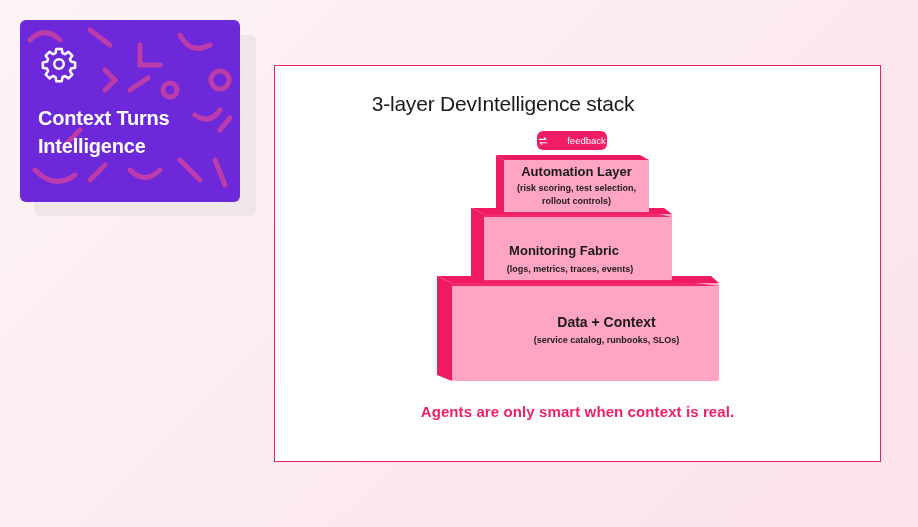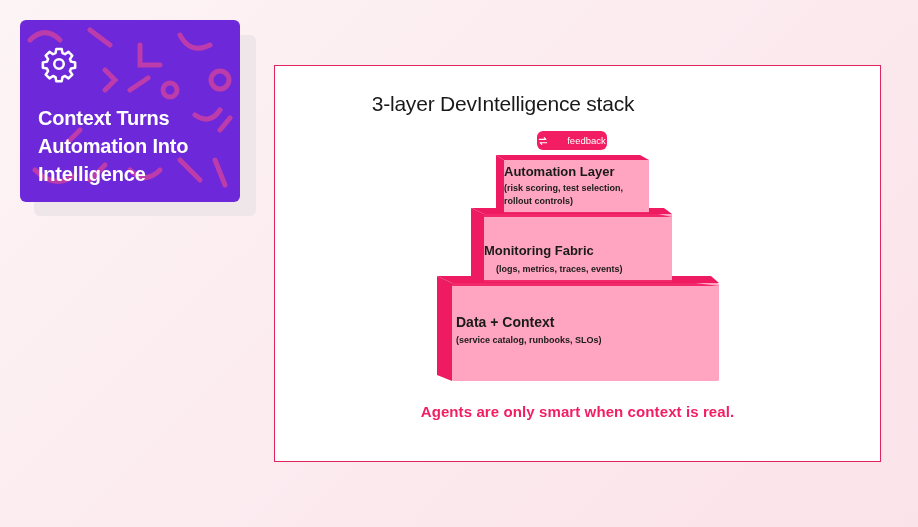--- a/index.html
+++ b/index.html
@@ -32,21 +32,21 @@
       font-size: 21px; color: #1a1a1a; letter-spacing: -0.2px;
     }
     .feedback-pill {
       position: absolute; left: 537px; top: 131px; width: 70px; height: 19px;
       background: #f31d64; border-radius: 6px; color: #fff;
       font-size: 9.5px; display: flex; align-items: center; justify-content: center; gap: 19px;
     }
     .feedback-pill svg { width: 10px; height: 10px; }
     svg.stack { position: absolute; left: 0; top: 0; width: 918px; height: 527px; }
     .layer-text {
-      position: absolute; text-align: left; color: #1a1a1a;
+      position: absolute; text-align: center; color: #1a1a1a;
     }
     .layer-text .lt { font-weight: 700; font-size: 13px; display: block; }
     .layer-text .ls { font-weight: 700; font-size: 9px; display: block; line-height: 13px; }
     .tagline {
       position: absolute; left: 274px; top: 403px; width: 607px; text-align: center;
       color: #f31d64; font-weight: 700; font-size: 15px; letter-spacing: 0.1px;
     }
   </style>
 </head>
 <body>
@@ -71,21 +71,20 @@
       <path d="M195 140 l10 25"></path>
       <path d="M60 110 l-12 12"></path>
     <path d="M200 110 l10 -12"></path>
   </svg>
   <svg class="gear" viewBox="0 0 24 24" fill="none" stroke="#ffffff" stroke-width="1.6" stroke-linejoin="round">
     <path d="M10.3 2.5h3.4l.5 2.6 1.6.7 2.2-1.5 2.4 2.4-1.5 2.2.7 1.6 2.6.5v3.4l-2.6.5-.7 1.6 1.5 2.2-2.4 2.4-2.2-1.5-1.6.7-.5 2.6h-3.4l-.5-2.6-1.6-.7-2.2 1.5-2.4-2.4 1.5-2.2-.7-1.6-2.6-.5v-3.4l2.6-.5.7-1.6-1.5-2.2 2.4-2.4 2.2 1.5 1.6-.7z"></path>
     <circle cx="12" cy="12" r="3"></circle>
   </svg>
   <div class="card-title">
     <div>Context Turns</div>
-    <div>Automation Into</div>
     <div>Intelligence</div>
   </div>
 </div>
 
 <div class="frame"></div>
 
 <div class="diagram-title">3-layer DevIntelligence stack</div>
 
 <div class="feedback-pill">
   <svg viewBox="0 0 12 12" fill="none" stroke="#fff" stroke-width="1.3" stroke-linecap="round" stroke-linejoin="round">
@@ -126,18 +125,18 @@
   <span class="lt">Automation Layer</span>
   <span class="ls" style="margin-top:3px;">(risk scoring, test selection,</span>
   <span class="ls">rollout controls)</span>
 </div>
 
 <div class="layer-text" style="left:484px; top:243px; width:160px;">
   <span class="lt">Monitoring Fabric</span>
   <span class="ls" style="margin-top:5px;padding-left:12px;">(logs, metrics, traces, events)</span>
 </div>
 
-<div class="layer-text" style="left:456px; top:314px; width:267px;">
+<div class="layer-text" style="left:473px; top:314px; width:267px;">
   <span class="lt" style="font-size:14px;">Data + Context</span>
   <span class="ls" style="margin-top:4px;">(service catalog, runbooks, SLOs)</span>
 </div>
 
 <div class="tagline">Agents are only smart when context is real.</div>
 
 </body></html>

